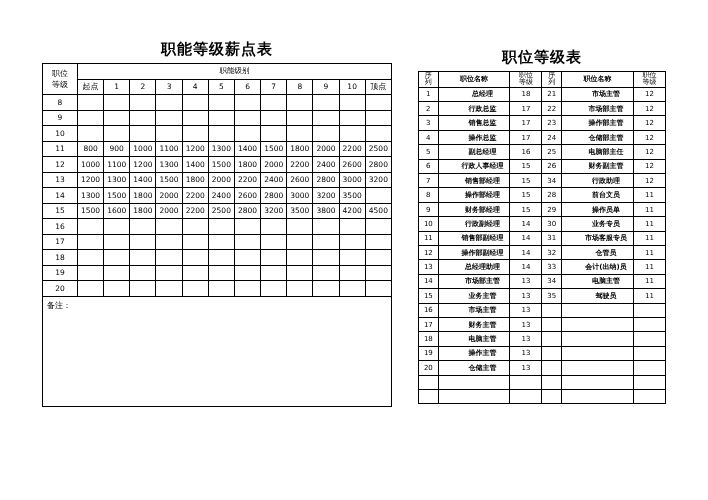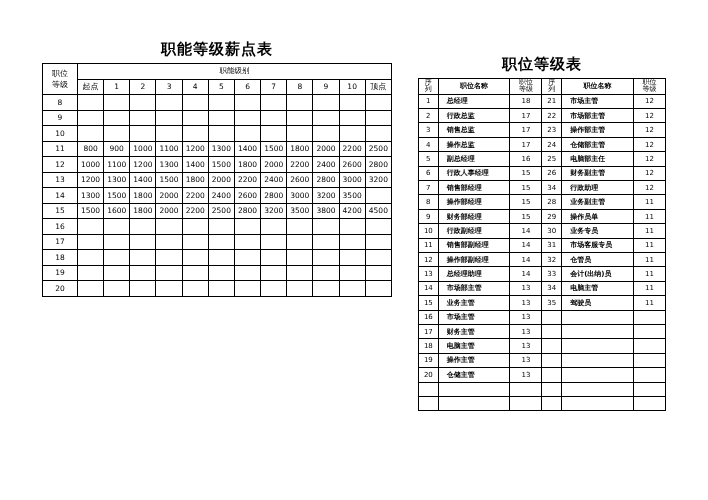--- a/index.html
+++ b/index.html
@@ -34,33 +34,33 @@
   .tbl-left td.lbl{font-size:8px;}
   .col-rank{width:34px;}
   .hdr-merge{font-size:8px;}
   .remark{
     border:1px solid #000;border-top:none;
     height:110px;font-size:8px;padding:3px 4px;
     box-sizing:border-box;width:350px;
   }
 
   
-  .right-block{position:absolute;left:418px;top:55px;width:248px;}
+  .right-block{position:absolute;left:418px;top:48px;width:248px;}
   .tbl-right{width:248px;table-layout:fixed;}
   .tbl-right td,.tbl-right th{
     border:1px solid #000;
     font-size:7px;
     height:13.4px;
     text-align:center;
     vertical-align:middle;
     padding:0 1px;
     overflow:hidden;
     white-space:nowrap;
   }
-  .tbl-right td.name{text-align:left;padding-left:8px;}
+  .tbl-right td.name{text-align:center;padding-left:18px;}
   .c-seq{width:16px;}
   .c-name{width:66px;font-weight:bold;}
   .c-lvl{width:28px;}
   .hdr2{font-size:7px;line-height:1.05;}
 </style>
 </head>
 <body>
 
 <div class="page">
 
@@ -278,20 +278,21 @@
             <td></td>
             <td></td>
             <td></td>
             <td></td>
             <td></td>
             <td></td>
             <td></td>
           </tr>
         </tbody>
     </table>
+    <div class="remark">备注：</div>
   </div>
 
   <div class="right-block">
     <div class="title">职位等级表</div>
     <table class="tbl-right">
       <tbody id="right-head">
           <tr>
             <td class="c-seq hdr2">序<br>列</td>
             <td class="c-name hdr2">职位名称</td>
             <td class="c-lvl hdr2">职位<br>等级</td>
@@ -355,21 +356,21 @@
             <td class="c-lvl">15</td>
             <td class="c-seq">34</td>
             <td class="c-name name">行政助理</td>
             <td class="c-lvl">12</td>
           </tr>
           <tr>
             <td class="c-seq">8</td>
             <td class="c-name name">操作部经理</td>
             <td class="c-lvl">15</td>
             <td class="c-seq">28</td>
-            <td class="c-name name">业务副主管</td>
+            <td class="c-name name">前台文员</td>
             <td class="c-lvl">11</td>
           </tr>
           <tr>
             <td class="c-seq">9</td>
             <td class="c-name name">财务部经理</td>
             <td class="c-lvl">15</td>
             <td class="c-seq">29</td>
             <td class="c-name name">操作员单</td>
             <td class="c-lvl">11</td>
           </tr>

